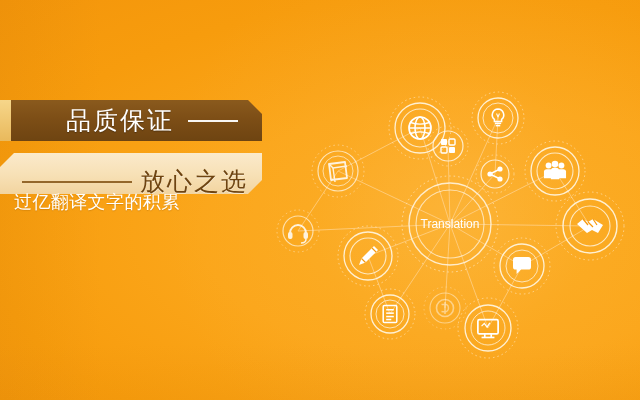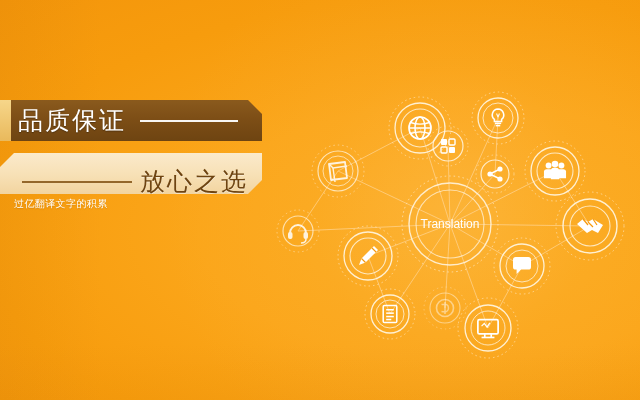--- a/index.html
+++ b/index.html
@@ -54,21 +54,21 @@
   }
   .bar-top::before{
     content:"";
     position:absolute; left:0; top:0; bottom:0; width:11px;
     background:linear-gradient(to bottom,#f6d68a,#e9b95c);
     z-index:2;
   }
   .bar-top-inner{
     position:relative; z-index:3;
     display:flex; align-items:center; gap:8px;
-    padding-left:18px; width:100%;
+    padding-left:18px; width:100%;margin-left:48px;
   }
   .t1 {
     color:#ffffff;
     font-size:25px;
     letter-spacing:2px;
     line-height:1;
     font-family:"DejaVu Sans","Liberation Sans",sans-serif;
     text-shadow:0 1px 1px rgba(0,0,0,.30);
     white-space:nowrap;
   }
@@ -111,24 +111,24 @@
   }
 
   
   #tagline {
     position:absolute;
     left:14px; top:192px;
     z-index:6;
   }
   .tl {
     color:#ffffff;
-    font-size:10px;
+    font-size:18px;
     line-height:23px;
     letter-spacing:.4px;
-    font-family:Liberation Sans, sans-serif;
+    font-family:Liberation Mono, monospace;
     text-shadow:0 1px 1px rgba(150,85,0,.30);
     white-space:nowrap;
   }
 
   
   #net {
     position:absolute;
     left:290px; top:76px;
     width:350px; height:250px;
     z-index:4;

